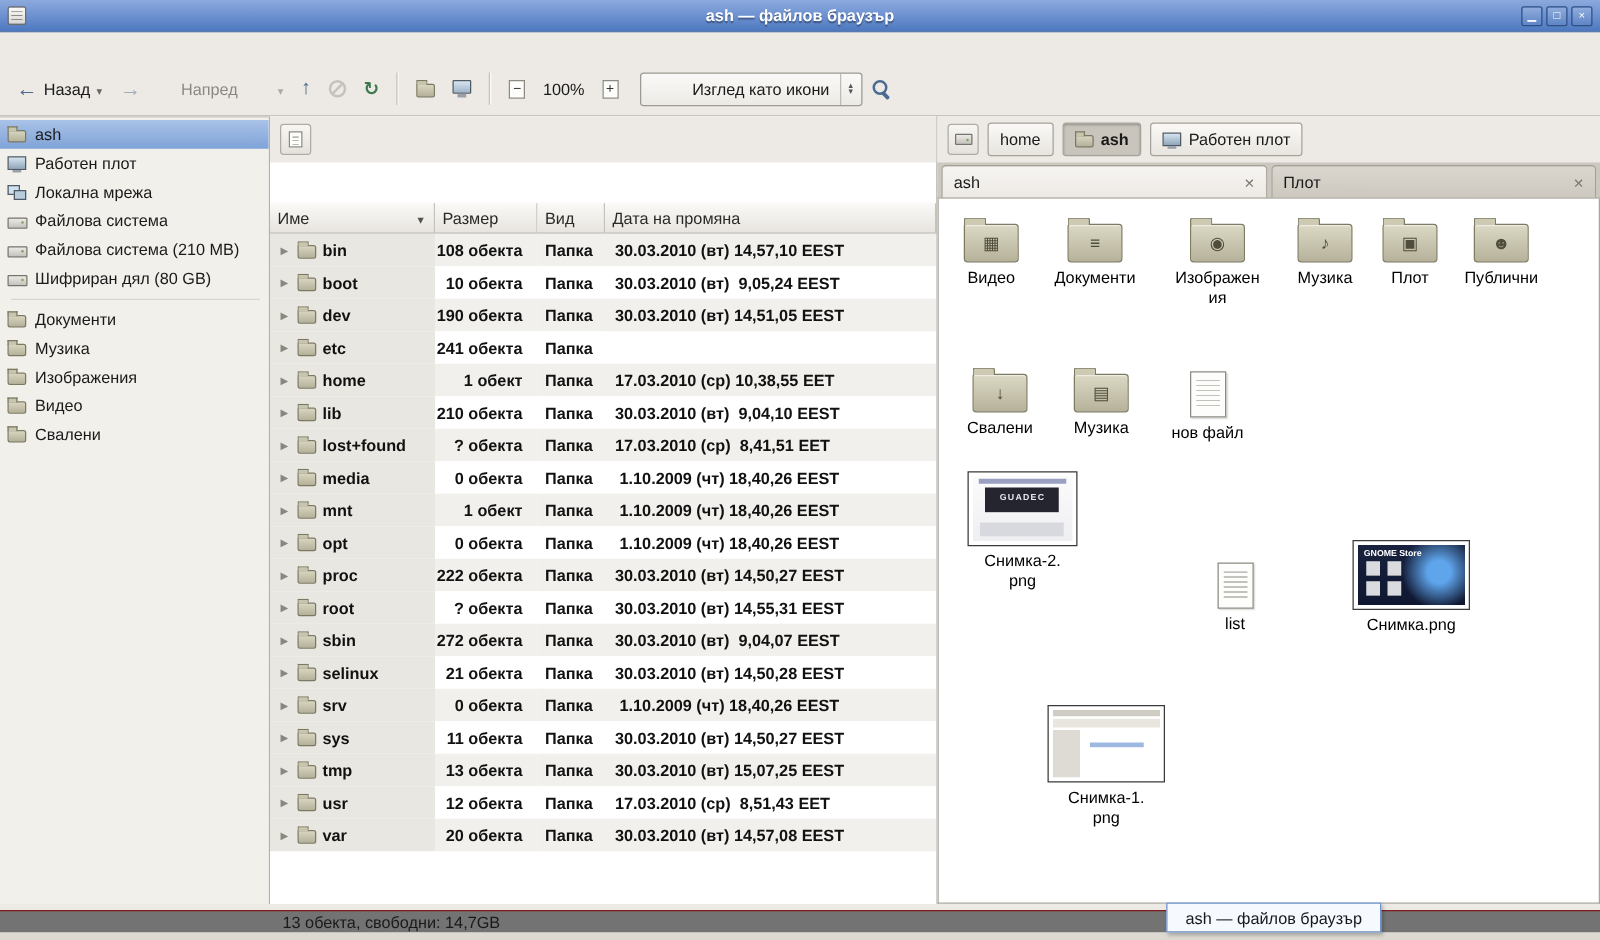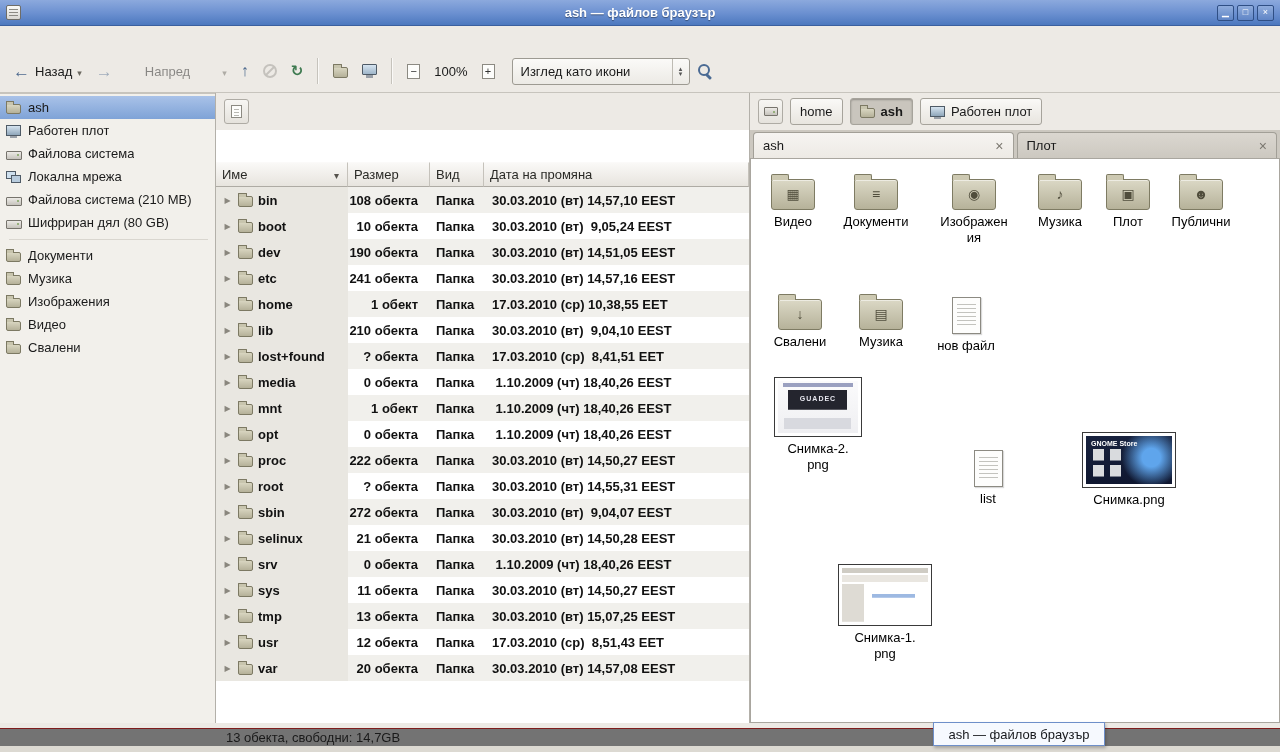--- a/index.html
+++ b/index.html
@@ -52,21 +52,21 @@
   .computer-ico { width:15px; height:11px; border:1px solid #4E5A66; border-radius:1px;
     background:linear-gradient(#D6E4F0,#9FB6CA); position:relative; margin-bottom:4px; }
   .computer-ico::after { content:""; position:absolute; left:3px; bottom:-4px; width:7px; height:3px; background:#9AA0A8; }
   .zoomo-ico,.zoomi-ico { width:13px; height:15px; background:#FDFDFB; border:1px solid #8C8A82; position:relative; }
   .zoomo-ico::after,.zoomi-ico::after { position:absolute; inset:0; display:flex; align-items:center;
     justify-content:center; font-size:11px; color:#333; }
   .zoomo-ico::after { content:"−"; }
   .zoomi-ico::after { content:"+"; }
   .zoom-label { padding:0 7px; }
   .combo { margin-left:10px; height:27px; width:178px; border:1px solid #9D9A92; border-radius:3px;
-    background:linear-gradient(#FBFAF8,#ECEAE5); display:flex; align-items:center; }
+    background:linear-gradient(#FBFAF8,#ECEAE5); display:flex; align-items:center;text-align:right; }
   .combo-label { flex:1; padding:0 8px; white-space:nowrap; overflow:hidden; }
   .combo-arrows { width:17px; align-self:stretch; border-left:1px solid #BEBBB3; display:flex;
     flex-direction:column; align-items:center; justify-content:center; color:#555; }
   .combo-arrows::before { content:"▴"; font-size:7px; line-height:5px; }
   .combo-arrows::after  { content:"▾"; font-size:7px; line-height:5px; }
   .search-ico { width:17px; height:17px; position:relative; }
   .search-ico::before { content:""; position:absolute; left:1px; top:1px; width:8px; height:8px;
     border:2px solid #4A6A93; border-radius:50%; }
   .search-ico::after { content:""; position:absolute; right:2px; bottom:2px; width:7px; height:3px;
     background:#4A6A93; border-radius:1px; transform:rotate(45deg); }
@@ -289,27 +289,27 @@
     <div class="sidebar">
       <div class="side-list">
           <div class="side-item selected icon-folder">
     <span class="sicon"></span>
     <span class="slabel">ash</span>
   </div>
           <div class="side-item icon-desktop">
     <span class="sicon"></span>
     <span class="slabel">Работен плот</span>
   </div>
+          <div class="side-item icon-network">
+    <span class="sicon"></span>
+    <span class="slabel">Локална мрежа</span>
+  </div>
           <div class="side-item icon-drive">
     <span class="sicon"></span>
     <span class="slabel">Файлова система</span>
-  </div>
-          <div class="side-item icon-network">
-    <span class="sicon"></span>
-    <span class="slabel">Локална мрежа</span>
   </div>
           <div class="side-item icon-drive">
     <span class="sicon"></span>
     <span class="slabel">Файлова система (210 MB)</span>
   </div>
           <div class="side-item icon-drive">
     <span class="sicon"></span>
     <span class="slabel">Шифриран дял (80 GB)</span>
   </div>
           <div class="side-item separator">
@@ -386,21 +386,20 @@
     <div class="cell c-date">30.03.2010 (вт) 14,51,05 EEST</div>
   </div>
           <div class="lrow">
     <div class="cell c-name">
       <span class="exp"></span>
       <span class="folder-sm"></span>
       <span class="nm">etc</span>
     </div>
     <div class="cell c-size">241 обекта</div>
     <div class="cell c-type">Папка</div>
-    <div class="cell c-date">30.03.2010 (вт) 14,57,16 EEST</div>
   </div>
           <div class="lrow">
     <div class="cell c-name">
       <span class="exp"></span>
       <span class="folder-sm"></span>
       <span class="nm">home</span>
     </div>
     <div class="cell c-size">1 обект</div>
     <div class="cell c-type">Папка</div>
     <div class="cell c-date">17.03.2010 (ср) 10,38,55 EET</div>

